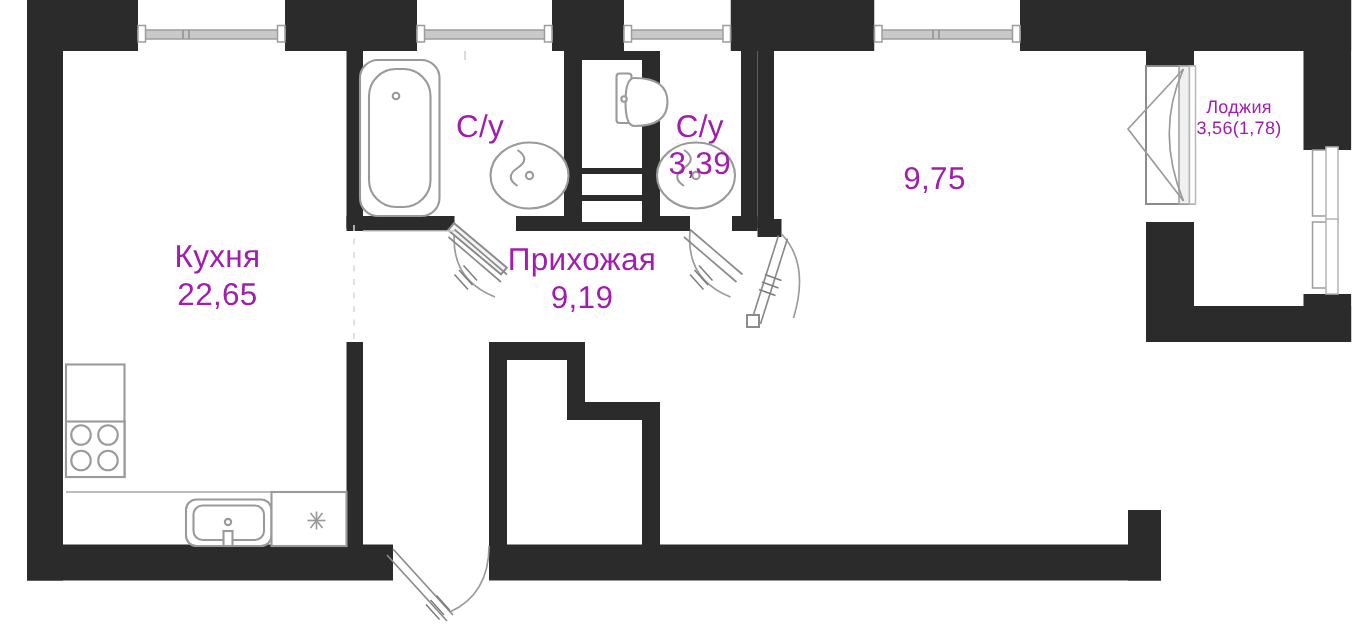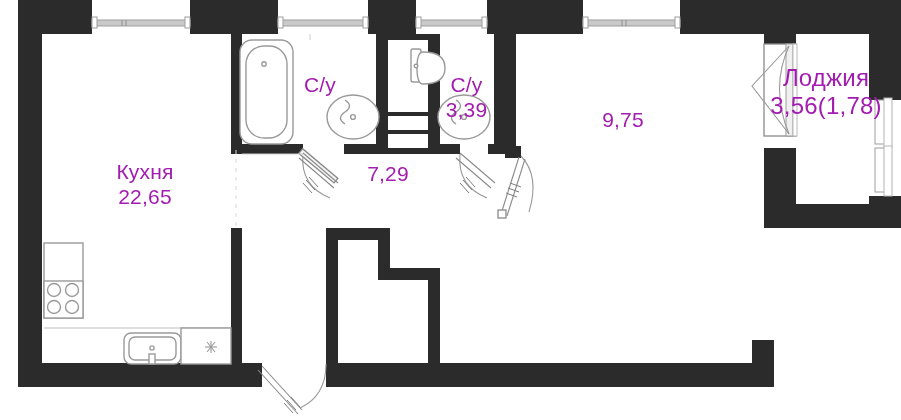--- a/index.html
+++ b/index.html
@@ -37,21 +37,21 @@
     font-size: 21px;
     letter-spacing: 0.2px;
   }
   .room-label .rl-area {
     display: block;
     font-size: 21px;
     letter-spacing: 0.2px;
   }
   .room-label.small .rl-name,
   .room-label.small .rl-area {
-    font-size: 24px;
+    font-size: 12px;
     text-align: center;
   }
 </style>
 </head>
 <body>
 
 <div id="plan-root">
 
   <svg id="plan-svg" viewBox="0 0 901 420" xmlns="http://www.w3.org/2000/svg">
 
@@ -292,21 +292,22 @@
   <div class="room-label" style="left:265px; top:73px; width:110px;">
     <span class="rl-name">С/у</span>
   </div>
 
   <div class="room-label" style="left:414px; top:73px; width:105px;">
     <span class="rl-name">С/у</span>
     <span class="rl-area">3,39</span>
   </div>
 
   <div class="room-label" style="left:308px; top:162px; width:160px;">
-    <span class="rl-area">7,29</span>
+    <span class="rl-name">Прихожая</span>
+    <span class="rl-area">9,19</span>
   </div>
 
   <div class="room-label" style="left:516px; top:108px; width:214px;">
     <span class="rl-area">9,75</span>
   </div>
 
   <div class="room-label small" style="left:752px; top:64px; width:148px;">
     <span class="rl-name">Лоджия</span>
     <span class="rl-area">3,56(1,78)</span>
   </div>

